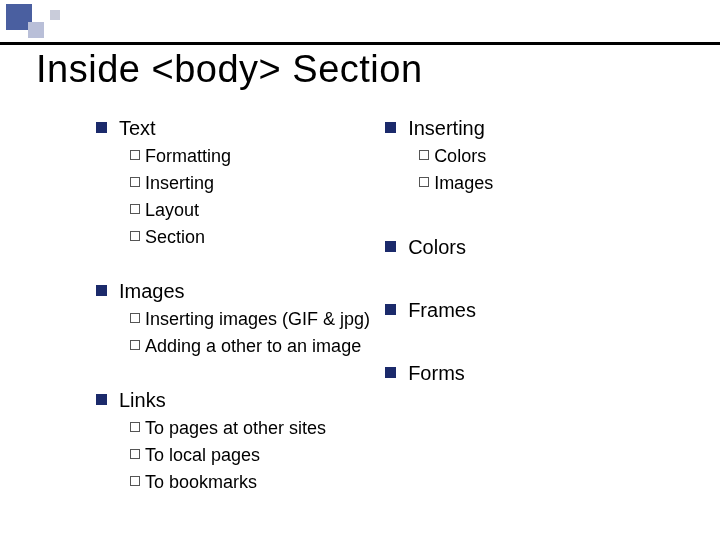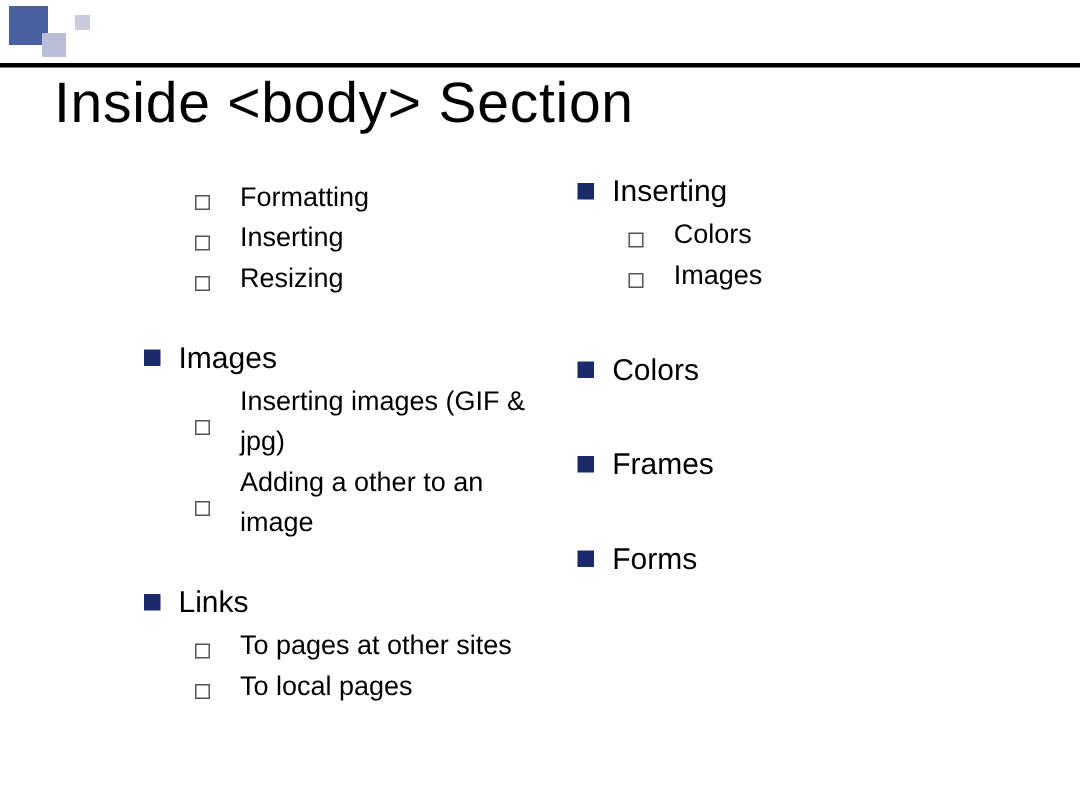--- a/index.html
+++ b/index.html
@@ -11,21 +11,21 @@
   .deco .sq2 { position: absolute; left: 28px; top: 22px; width: 16px; height: 16px; background: #b9bfd8; }
   .deco .sq3 { position: absolute; left: 50px; top: 10px; width: 10px; height: 10px; background: #c9ccda; }
   .title { position: absolute; left: 36px; top: 48px; font-size: 38px; letter-spacing: 0.5px; font-weight: 400; }
   .body { position: absolute; left: 96px; top: 116px; right: 40px; bottom: 20px; display: flex; }
   .colL { width: 370px; }
   .colR { width: 210px; padding-left: 10px; }
   .topic { margin-bottom: 28px; }
   .topic-head { display: flex; align-items: flex-start; gap: 12px; font-size: 20px; line-height: 1.25; }
   .sqbullet { width: 11px; height: 11px; background: #1b2a6b; margin-top: 6px; flex: 0 0 auto; }
   .subs { margin-left: 34px; margin-top: 2px; }
-  .sub { display: flex; align-items: center; gap: 20px; font-size: 18px; line-height: 1.5; }
+  .sub { display: flex; align-items: flex-start; gap: 5px; font-size: 18px; line-height: 1.5; }
   .openbox { width: 10px; height: 10px; border: 1.5px solid #555; margin-top: 7px; flex: 0 0 auto; background: #fff; }
   .colR .topic { margin-bottom: 38px; }
   .colR .topic:nth-child(2) { margin-top: 6px; }
 </style>
 </head>
 <body>
 <div class="slide">
 
   <div class="deco">
     <div class="sq1"></div>
@@ -33,32 +33,40 @@
     <div class="sq3"></div>
     <div class="rule"></div>
   </div>
 
   <div class="title">Inside &lt;body&gt; Section</div>
 
   <div class="body">
     <div class="colL">
 
       <div class="topic">
+        <div class="topic-head">
+          <div class="sqbullet"></div>
+          <div>Text</div>
+        </div>
         <div class="subs">
           <div class="sub">
               <div class="openbox"></div>
               <div>Formatting</div>
             </div>
           <div class="sub">
               <div class="openbox"></div>
               <div>Inserting</div>
             </div>
           <div class="sub">
               <div class="openbox"></div>
-              <div>Resizing</div>
+              <div>Layout</div>
+            </div>
+          <div class="sub">
+              <div class="openbox"></div>
+              <div>Section</div>
             </div>
         </div>
       </div>
 
       <div class="topic">
         <div class="topic-head">
           <div class="sqbullet"></div>
           <div>Images</div>
         </div>
         <div class="subs">
@@ -79,20 +87,24 @@
           <div>Links</div>
         </div>
         <div class="subs">
           <div class="sub">
               <div class="openbox"></div>
               <div>To pages at other sites</div>
             </div>
           <div class="sub">
               <div class="openbox"></div>
               <div>To local pages</div>
+            </div>
+          <div class="sub">
+              <div class="openbox"></div>
+              <div>To bookmarks</div>
             </div>
         </div>
       </div>
 
     </div>
 
     <div class="colR">
 
       <div class="topic">
         <div class="topic-head">

